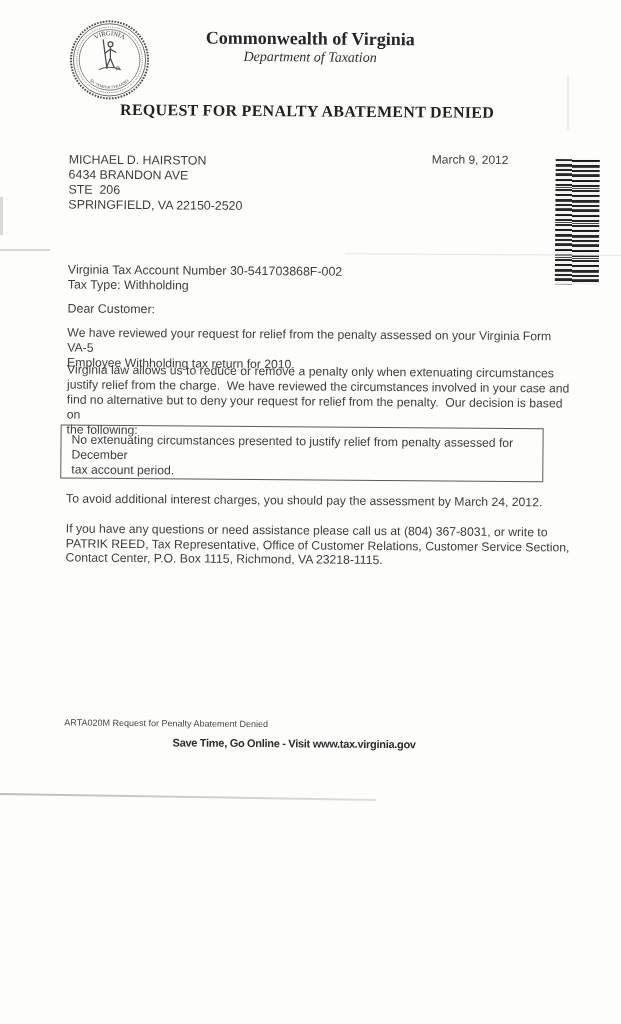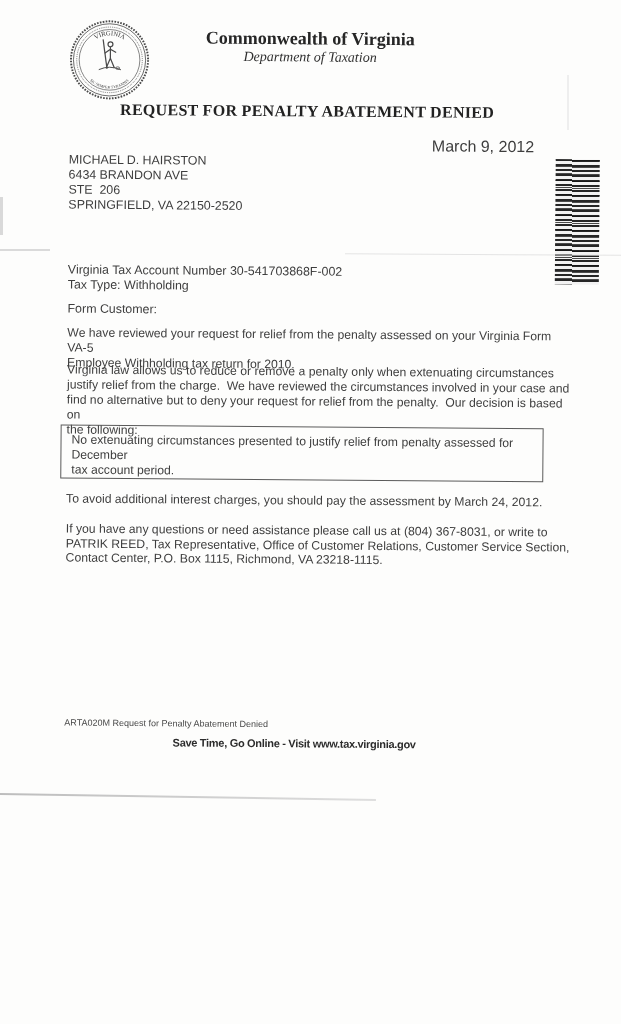--- a/index.html
+++ b/index.html
@@ -16,21 +16,21 @@
   
   .seal{left:66px;top:18px;width:88px;height:82px;}
   .org-name{left:0;top:26px;width:621px;text-align:center;
     font-family:"Liberation Serif", serif;font-weight:bold;font-size:18px;color:#262626;}
   .dept-name{left:0;top:47px;width:621px;text-align:center;
     font-family:"Liberation Serif", serif;font-style:italic;font-size:14px;color:#303030;}
   .doc-title{left:0;top:100px;width:616px;text-align:center;
     font-family:"Liberation Serif", serif;font-weight:bold;font-size:16px;
     letter-spacing:0.3px;color:#222;}
   
-  .date{left:402px;top:134px;font-size:16px;padding-left:31px;}
+  .date{left:402px;top:149px;font-size:12px;padding-left:31px;}
   .recipient{left:70px;top:152px;font-size:12.4px;line-height:15px;}
   .barcode{left:557px;top:155px;width:44px;height:125px;
     background:
       repeating-linear-gradient(180deg, rgba(20,20,20,.92) 0 2px, rgba(255,255,255,0) 2px 5px),
       repeating-linear-gradient(180deg, #4a4a4a 0 1px, #f2f2f2 1px 7px);
   }
   
   .account{left:70px;top:262px;font-size:12.4px;line-height:15px;}
   .salutation{left:70px;top:301px;font-size:12.4px;}
   .para{font-size:12.2px;line-height:15px;width:505px;}
@@ -94,21 +94,21 @@
 
     <div class="abs date">March 9, 2012</div>
     <div class="abs recipient ml">MICHAEL D. HAIRSTON
 6434 BRANDON AVE
 STE  206
 SPRINGFIELD, VA 22150-2520</div>
     <div class="abs barcode"></div>
 
     <div class="abs account ml">Virginia Tax Account Number 30-541703868F-002
 Tax Type: Withholding</div>
-    <div class="abs salutation">Form Customer:</div>
+    <div class="abs salutation">Dear Customer:</div>
 
     <div class="abs para p1 ml">We have reviewed your request for relief from the penalty assessed on your Virginia Form VA-5
 Employee Withholding tax return for 2010.</div>
     <div class="abs para p2 ml">Virginia law allows us to reduce or remove a penalty only when extenuating circumstances
 justify relief from the charge.  We have reviewed the circumstances involved in your case and
 find no alternative but to deny your request for relief from the penalty.  Our decision is based on
 the following:</div>
 
     <div class="abs reason-box ml">No extenuating circumstances presented to justify relief from penalty assessed for December
 tax account period.</div>

